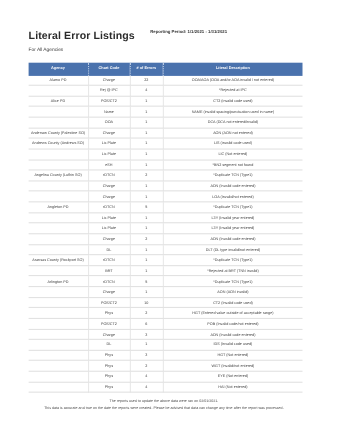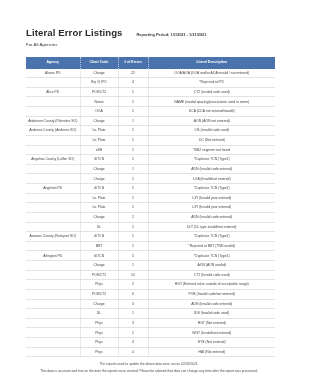--- a/index.html
+++ b/index.html
@@ -22,21 +22,21 @@
     height: 386px;
   }
   .report-header {
     position: absolute;
     left: 26px;
     top: 27px;
     width: 250px;
   }
   .title-row {
     display: flex;
-    align-items: flex-end;
+    align-items: flex-start;
     gap: 14px;
   }
   .report-title {
     font-size: 9.6px;
     font-weight: bold;
     color: #2b2b2b;
     letter-spacing: 0.1px;
     white-space: nowrap;
   }
   .reporting-period {

